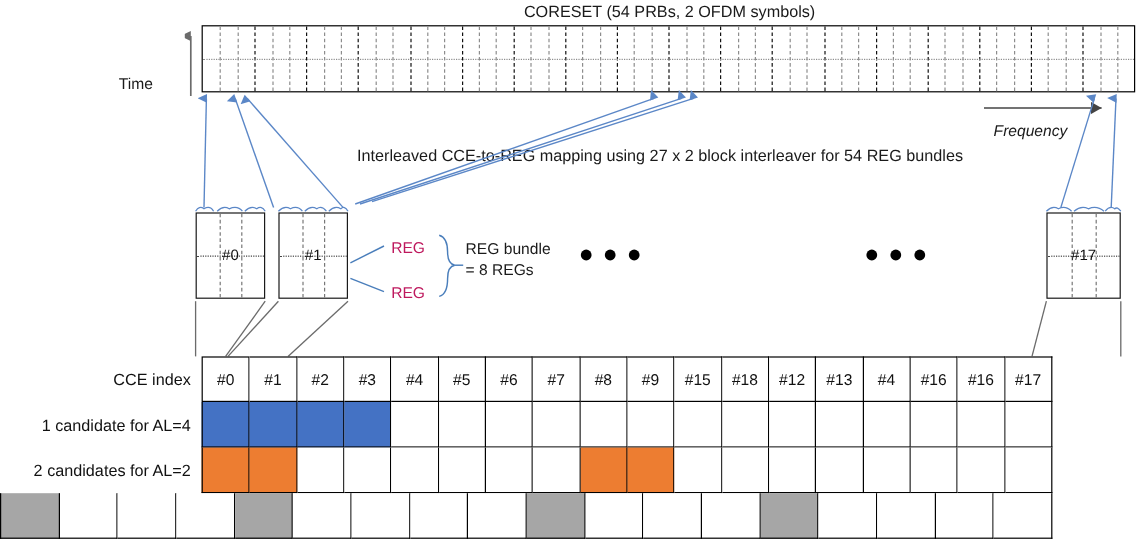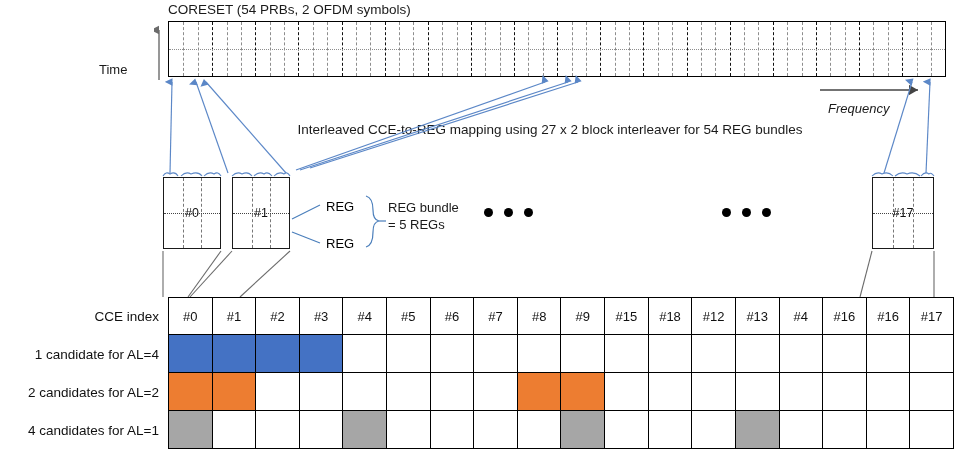--- a/index.html
+++ b/index.html
@@ -5,21 +5,21 @@
   html,body{margin:0;padding:0;background:#ffffff;}
   body{
     width:954px;height:464px;position:relative;overflow:hidden;
     font-family:"Liberation Sans","DejaVu Sans",sans-serif;
     color:#1a1a1a;
   }
   .abs{position:absolute;}
 
   
   #coreset-title{
-    left:168px;top:2px;width:780px;text-align:left;
+    left:168px;top:2px;width:780px;text-align:center;
     font-size:13.5px;color:#1a1a1a;white-space:nowrap;
   }
 
   
   #coreset-grid{
     left:168px;top:21px;width:778px;height:56px;
     border:1.6px solid #000;box-sizing:border-box;background:#fff;
   }
   #coreset-grid .vcols{position:absolute;inset:0;display:flex;}
   #coreset-grid .vcol{flex:1 1 0;position:relative;}
@@ -68,33 +68,33 @@
   }
   .bundle-box .blabel{
     position:absolute;left:0;right:0;top:50%;transform:translateY(-50%);
     text-align:center;font-size:12.5px;color:#111;
   }
   #bundle-0{left:163px;top:177px;width:58px;height:72px;}
   #bundle-1{left:232px;top:177px;width:58px;height:72px;}
   #bundle-17{left:872px;top:177px;width:62px;height:72px;}
 
   
-  .reg-label{font-size:13px;color:#000000;}
+  .reg-label{font-size:13px;color:#be185d;}
   #reg-label-top{left:326px;top:199px;}
   #reg-label-bottom{left:326px;top:236px;}
   #regbundle-text{left:388px;top:199px;font-size:13px;line-height:17px;}
 
   
   .dots{display:flex;gap:11px;align-items:center;}
   .dots i{display:block;width:9px;height:9px;border-radius:50%;background:#000;}
   #dots-left{left:484px;top:208px;}
   #dots-right{left:722px;top:208px;}
 
   
-  #cce-table{left:0px;top:297px;width:954px;height:164px;}
+  #cce-table{left:0px;top:297px;width:877px;height:164px;}
   .tbl-row{display:flex;align-items:stretch;height:38px;}
   .row-label{
     width:168px;box-sizing:border-box;padding-right:9px;
     display:flex;align-items:center;justify-content:flex-end;
     font-size:13.5px;color:#111;white-space:nowrap;
   }
   .cells{flex:1 1 auto;display:flex;}
   .cell{
     flex:1 1 0;box-sizing:border-box;
     border-right:1.5px solid #000;border-bottom:1.5px solid #000;
@@ -259,21 +259,21 @@
   <div class="bvline" style="left:33.3%"></div>
   <div class="bvline" style="left:66.6%"></div>
   <div class="bhline"></div>
   <div class="blabel">#17</div>
 </div>
 
 <div class="abs reg-label" id="reg-label-top">REG</div>
 <div class="abs reg-label" id="reg-label-bottom">REG</div>
 <div class="abs" id="regbundle-text">
   <div>REG bundle</div>
-  <div>= 5 REGs</div>
+  <div>= 8 REGs</div>
 </div>
 
 <div class="abs dots" id="dots-left">
   <i></i>
     <i></i>
     <i></i>
 </div>
 <div class="abs dots" id="dots-right">
   <i></i>
     <i></i>
@@ -345,21 +345,20 @@
           <div class="cell"></div>
           <div class="cell"></div>
           <div class="cell"></div>
           <div class="cell"></div>
           <div class="cell"></div>
           <div class="cell"></div>
           <div class="cell"></div>
         </div>
       </div>
       <div class="tbl-row">
-        <div class="row-label">4 candidates for AL=1</div>
         <div class="cells">
           <div class="cell" style="background: rgb(166, 166, 166);"></div>
           <div class="cell"></div>
           <div class="cell"></div>
           <div class="cell"></div>
           <div class="cell" style="background: rgb(166, 166, 166);"></div>
           <div class="cell"></div>
           <div class="cell"></div>
           <div class="cell"></div>
           <div class="cell"></div>

